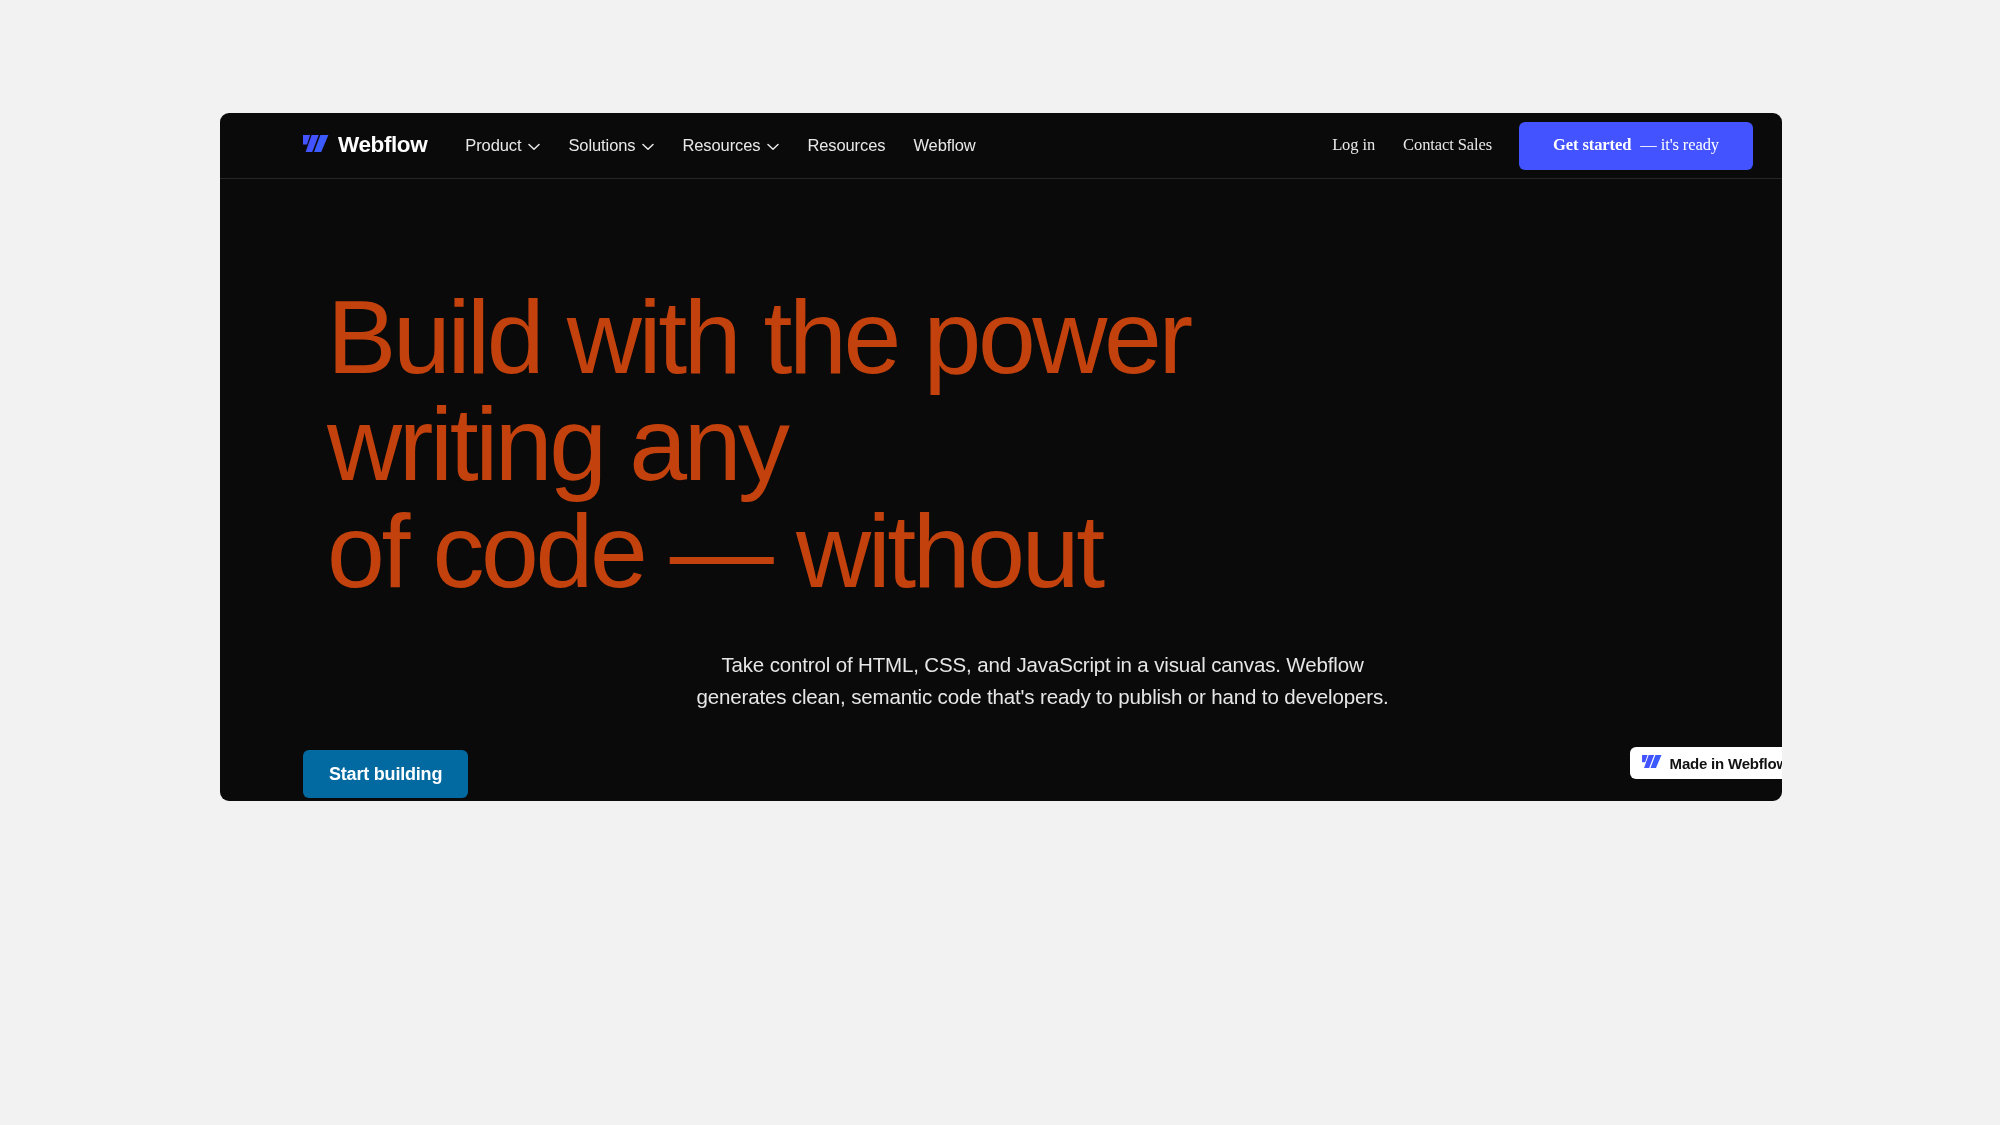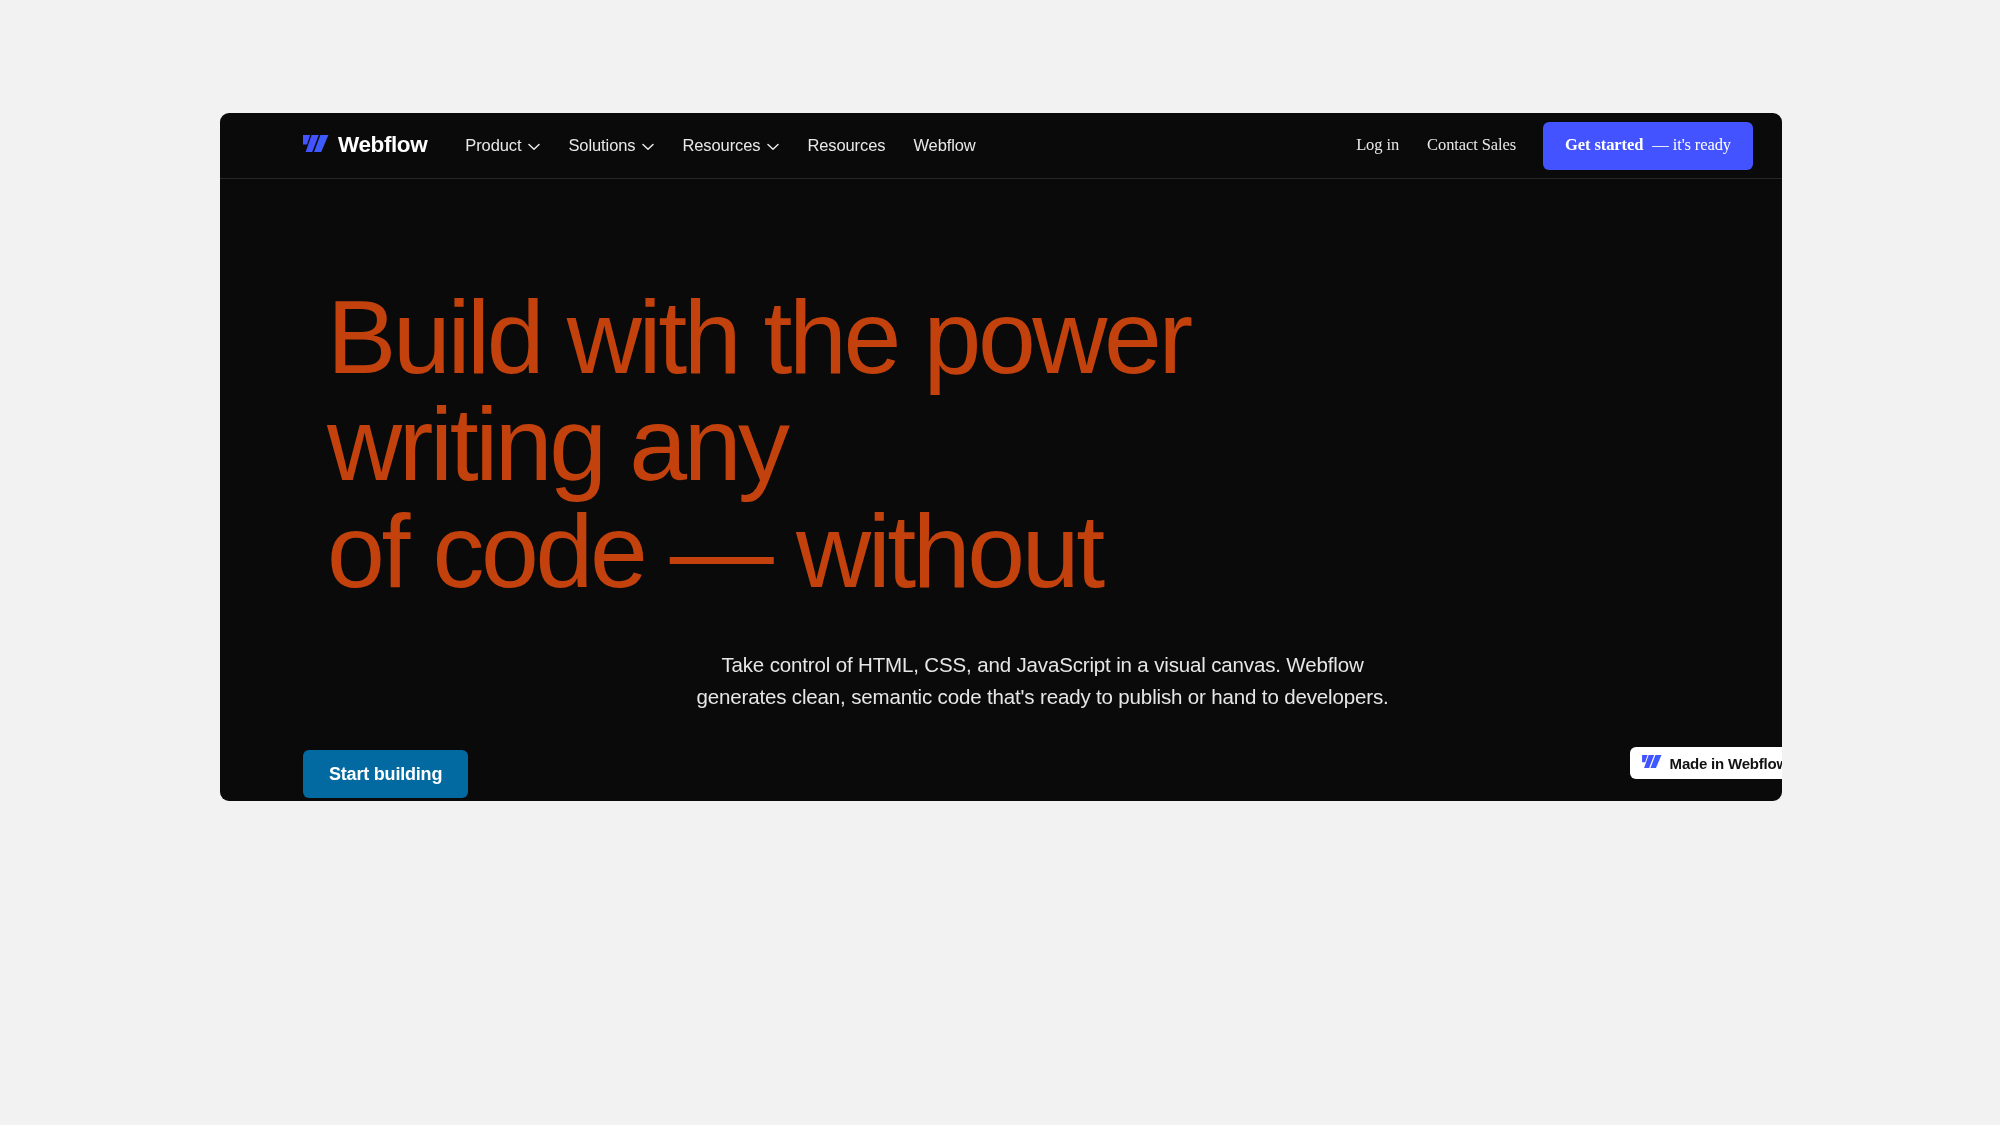--- a/index.html
+++ b/index.html
@@ -98,21 +98,21 @@
     white-space:nowrap;
     line-height:1;
   }
 
   #get-started-button {
     margin-left:13px;
     background:#4353ff;
     border:none;
     border-radius:6px;
     height:48px;
-    padding:0 22px;
+    padding:0 34px;
     display:flex;
     align-items:center;
     gap:9px;
     cursor:pointer;
     font-family:inherit;
     white-space:nowrap;
   }
   #get-started-button .gs-strong {
     color:#ffffff;
     font-size:16.5px;

